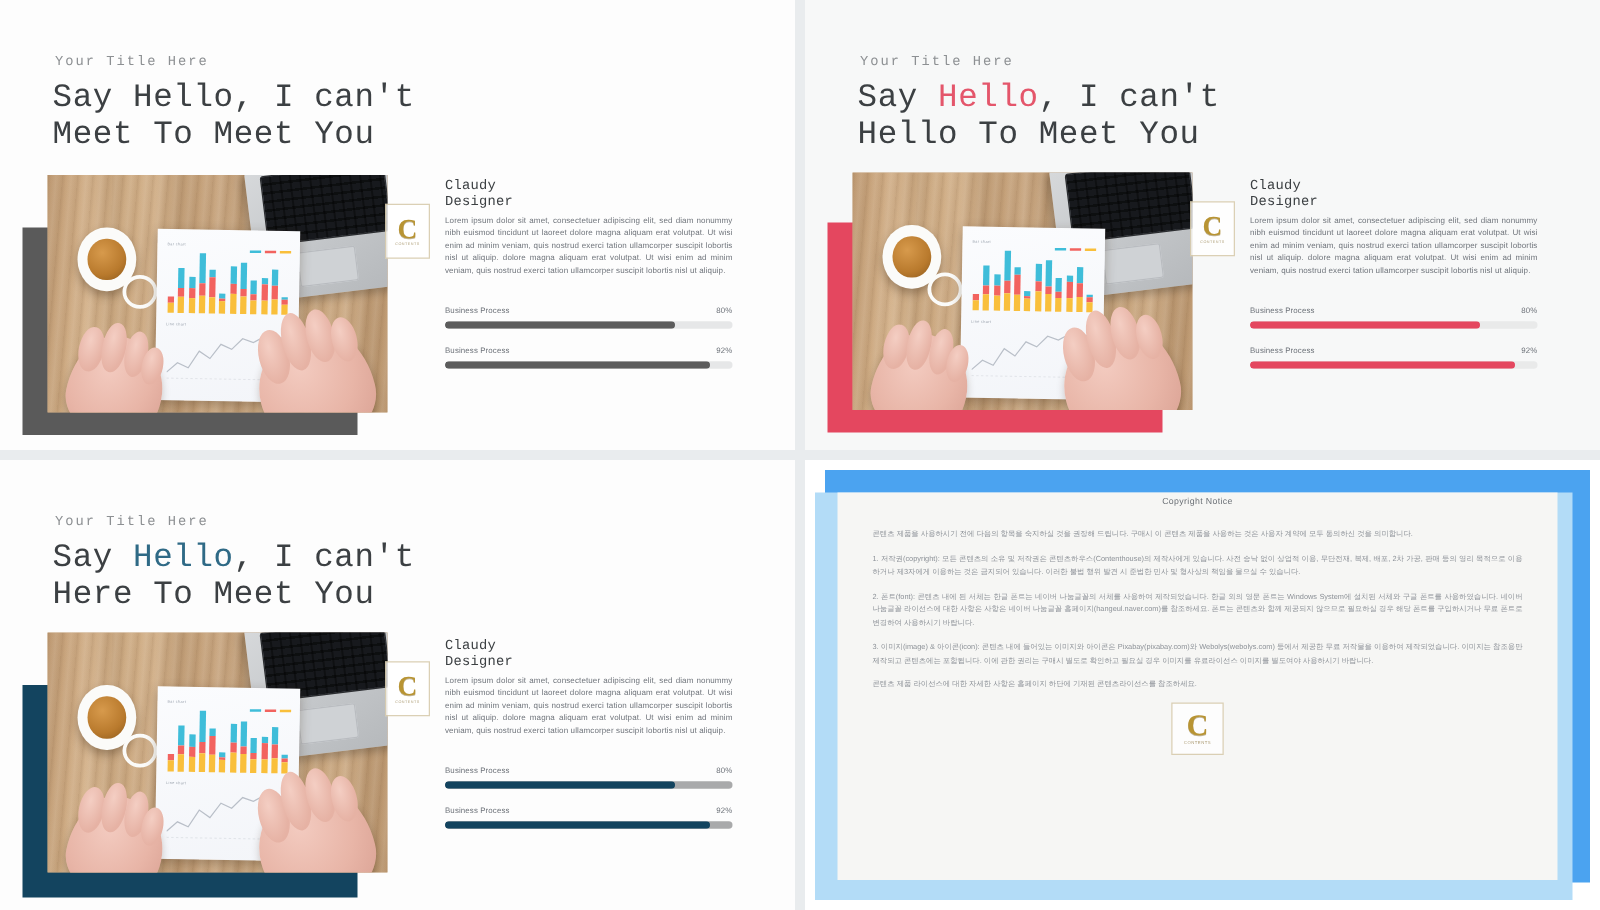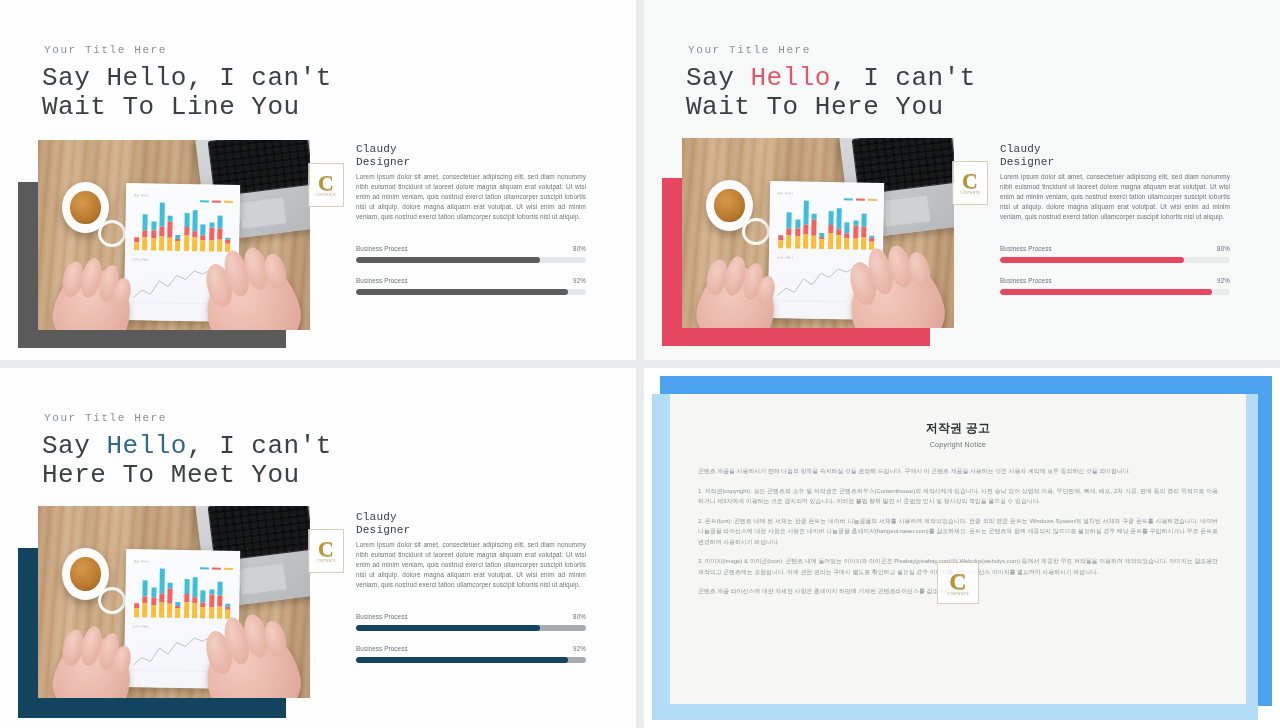--- a/index.html
+++ b/index.html
@@ -250,21 +250,21 @@
   }
 </style>
 </head>
 <body>
 
 <div class="grid">
 
   <div class="slide s1">
     <div class="eyebrow" style="left:44px;top:44px;">Your Title Here</div>
     <div class="headline" style="left:42px;top:64px;"><span>Say </span><span class="accent">Hello</span><span>, I can't
-Wait To Line You</span></div>
+Meet To Meet You</span></div>
 
     <div class="accent-rect" style="left:18px;top:182px;width:268px;height:166px;background:#5a5a5a;"></div>
     <div class="photo" style="left:38px;top:140px;width:272px;height:190px;">
       <div class="wood"></div>
       <div class="laptop">
           <div class="keys"></div>
           <div class="trackpad"></div>
         </div>
       <div class="cup"></div>
       <div class="handle"></div>
@@ -384,21 +384,21 @@
         <div class="prog-track">
             <div class="prog-fill" style="width:92%"></div>
           </div>
       </div>
     </div>
   </div>
 
   <div class="slide s2">
     <div class="eyebrow" style="left:44px;top:44px;">Your Title Here</div>
     <div class="headline" style="left:42px;top:64px;"><span>Say </span><span class="accent">Hello</span><span>, I can't
-Wait To Here You</span></div>
+Hello To Meet You</span></div>
 
     <div class="accent-rect" style="left:18px;top:178px;width:268px;height:168px;background:#e4475f;"></div>
     <div class="photo" style="left:38px;top:138px;width:272px;height:190px;">
       <div class="wood"></div>
       <div class="laptop">
           <div class="keys"></div>
           <div class="trackpad"></div>
         </div>
       <div class="cup"></div>
       <div class="handle"></div>
@@ -653,21 +653,20 @@
             <div class="prog-fill" style="width:92%"></div>
           </div>
       </div>
     </div>
   </div>
 
   <div class="slide s4">
     <div class="frame-outer"></div>
     <div class="frame-inner-light"></div>
     <div class="doc">
-      <div class="doc-title">저작권 공고</div>
       <div class="doc-sub">Copyright Notice</div>
       <div class="doc-body">
         <p>콘텐츠 제품을 사용하시기 전에 다음의 항목을 숙지하실 것을 권장해 드립니다. 구매시 이 콘텐츠 제품을 사용하는 것은 사용자 계약에 모두 동의하신 것을 의미합니다.</p>
         <p>1. 저작권(copyright): 모든 콘텐츠의 소유 및 저작권은 콘텐츠하우스(Contenthouse)의 제작사에게 있습니다. 사전 승낙 없이 상업적 이용, 무단전재, 복제, 배포, 2차 가공, 판매 등의 영리 목적으로 이용하거나 제3자에게 이용하는 것은 금지되어 있습니다. 이러한 불법 행위 발견 시 준법한 민사 및 형사상의 책임을 물으실 수 있습니다.</p>
         <p>2. 폰트(font): 콘텐츠 내에 된 서체는 한글 폰트는 네이버 나눔글꼴의 서체를 사용하여 제작되었습니다. 한글 외의 영문 폰트는 Windows System에 설치된 서체와 구글 폰트를 사용하였습니다. 네이버 나눔글꼴 라이선스에 대한 사항은 사항은 네이버 나눔글꼴 홈페이지(hangeul.naver.com)를 참조하세요. 폰트는 콘텐츠와 함께 제공되지 않으므로 필요하실 경우 해당 폰트를 구입하시거나 무료 폰트로 변경하여 사용하시기 바랍니다.</p>
         <p>3. 이미지(image) &amp; 아이콘(icon): 콘텐츠 내에 들어있는 이미지와 아이콘은 Pixabay(pixabay.com)와 Webolys(webolys.com) 등에서 제공한 무료 저작물을 이용하여 제작되었습니다. 이미지는 참조용만 제작되고 콘텐츠에는 포함됩니다. 이에 관한 권리는 구매시 별도로 확인하고 필요실 경우 이미지를 유료라이선스 이미지를 별도여야 사용하시기 바랍니다.</p>
         <p>콘텐츠 제품 라이선스에 대한 자세한 사항은 홈페이지 하단에 기재된 콘텐츠라이선스를 참조하세요.</p>
       </div>
       <div class="watermark doc-wm">
         <span class="wm-c" style="font-size:24px;">C</span>

